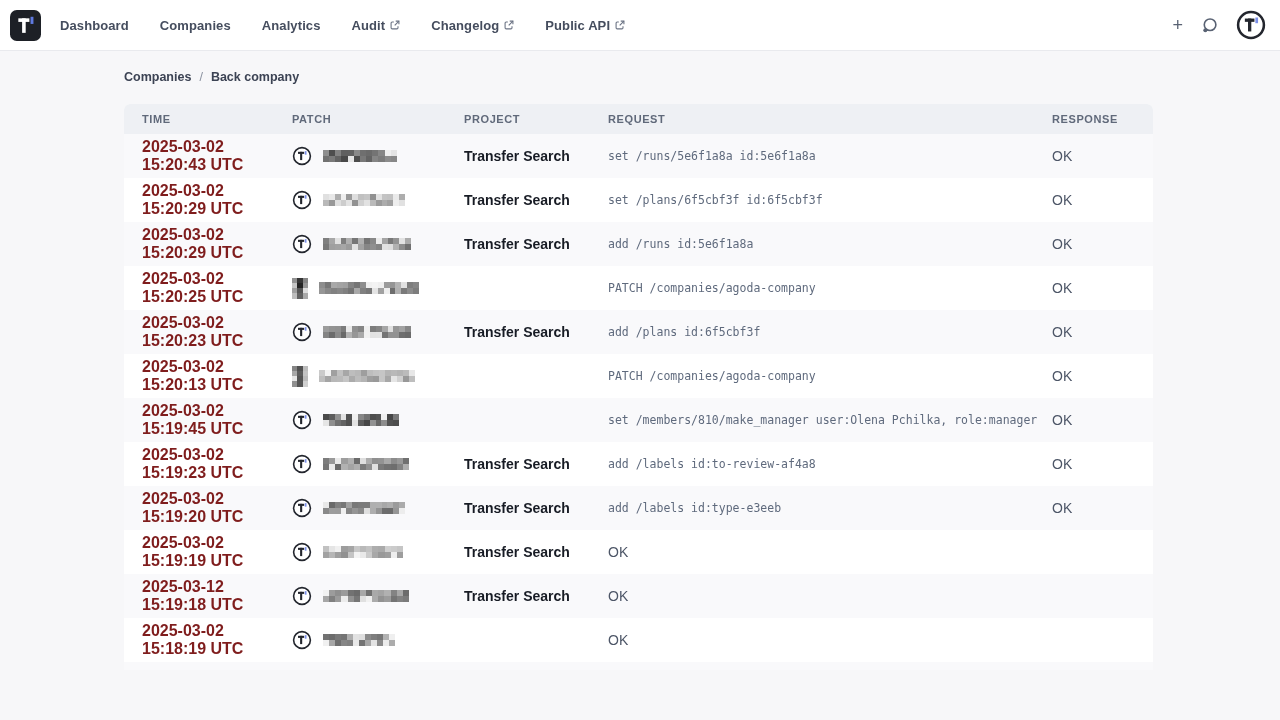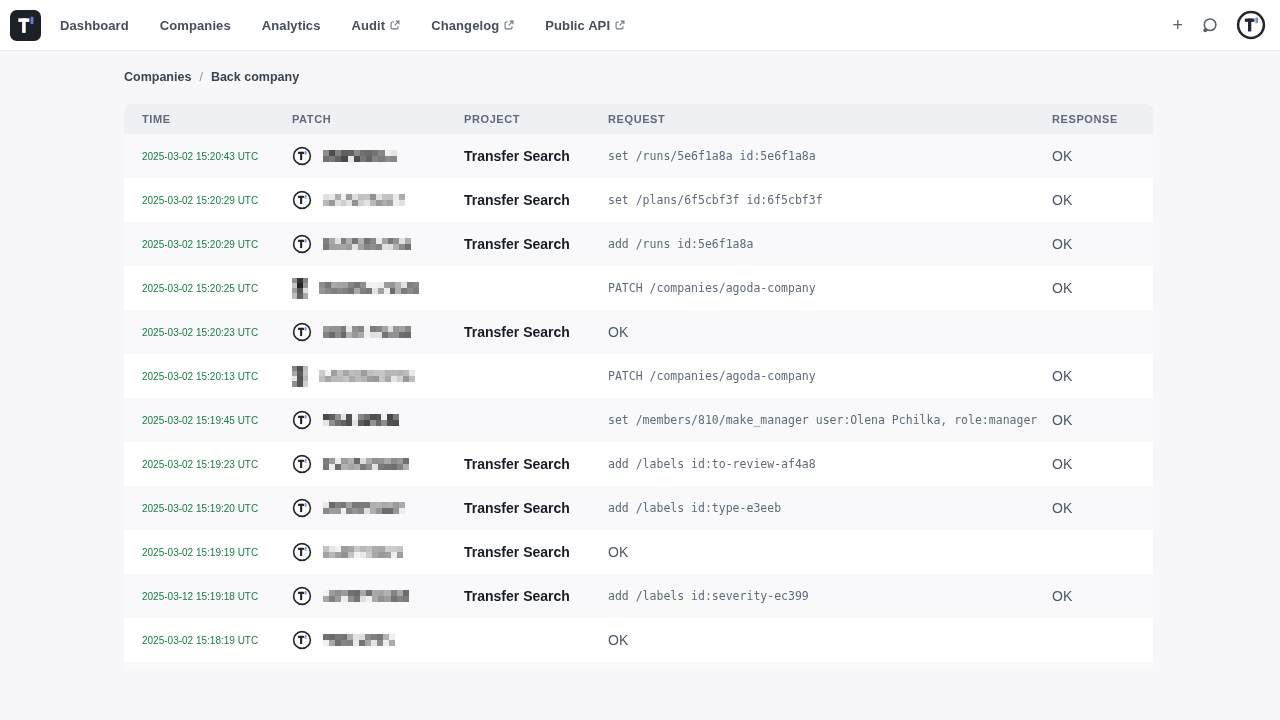--- a/index.html
+++ b/index.html
@@ -30,21 +30,21 @@
              padding:9px 17px; cursor:pointer; }
 
   
   .table { margin-top:20px; width:1029px; background:#ffffff; border-radius:6px 6px 0 0; }
   .thead { display:flex; align-items:center; height:30px; background:#eef0f4;
            border-radius:6px 6px 0 0; }
   .thead .cell { font-size:11px; font-weight:700; letter-spacing:.6px; color:#60697a; }
   .row { display:flex; align-items:center; height:44px; background:#ffffff; }
   .row.alt { background:#f9f9fb; }
   .cell { flex:0 0 auto; padding-right:8px; }
-  .c-time { width:168px; padding-left:18px; font-size:10px; font-weight:400; color:#15803d; }
+  .c-time { width:168px; padding-left:18px; font-size:16px; font-weight:700; color:#7f1d1d; }
   .c-user { width:172px; display:flex; align-items:center; gap:11px; }
   .c-project { width:144px; font-size:14px; font-weight:700; color:#171b24; }
   .c-request { width:444px; font-family:"DejaVu Sans Mono", monospace; font-size:11.5px;
                color:#5f6a7d; white-space:nowrap; overflow:hidden; }
   .c-response { width:82px; font-size:14px; font-weight:500; color:#4d5667; }
   .thead .c-time { font-size:11px; font-weight:700; color:#60697a; }
 
   .t-avatar { width:20px; height:20px; flex:0 0 20px; }
   .mosaic { display:grid; height:12px; filter:blur(.4px); }
   .mosaic span { display:block; }
@@ -361,20 +361,21 @@
               <span style="background: rgb(226, 226, 226);"></span>
               <span style="background: rgb(227, 227, 227);"></span>
               <span style="background: rgb(116, 116, 116);"></span>
               <span style="background: rgb(146, 146, 146);"></span>
               <span style="background: rgb(146, 146, 146);"></span>
               <span style="background: rgb(110, 110, 110);"></span>
               <span style="background: rgb(106, 106, 106);"></span>
             </div>
           </div>
           <div class="cell c-project">Transfer Search</div>
+          <div class="cell c-request">add /plans id:6f5cbf3f</div>
           <div class="cell c-response">OK</div>
         </div>
         <div class="row">
           <div class="cell c-time">2025-03-02 15:20:13 UTC</div>
           <div class="cell c-user">
             <div class="px-avatar">
               <span style="background: rgb(133, 133, 133);"></span>
               <span style="background: rgb(81, 81, 81);"></span>
               <span style="background: rgb(188, 188, 188);"></span>
               <span style="background: rgb(167, 167, 167);"></span>
@@ -631,21 +632,20 @@
               <span style="background: rgb(241, 241, 241);"></span>
               <span style="background: rgb(171, 171, 171);"></span>
               <span style="background: rgb(146, 146, 146);"></span>
               <span style="background: rgb(156, 156, 156);"></span>
               <span style="background: rgb(116, 116, 116);"></span>
               <span style="background: rgb(130, 130, 130);"></span>
               <span style="background: rgb(123, 123, 123);"></span>
             </div>
           </div>
           <div class="cell c-project">Transfer Search</div>
-          <div class="cell c-request">add /labels id:severity-ec399</div>
           <div class="cell c-response">OK</div>
         </div>
         <div class="row">
           <div class="cell c-time">2025-03-02 15:18:19 UTC</div>
           <div class="cell c-user">
             <div class="t-avatar"><svg viewBox="0 0 20 20" width="20" height="20">
     <circle cx="10" cy="10" r="8.4" fill="#ffffff" stroke="#23262e" stroke-width="1.6"></circle>
     <rect x="6" y="5.8" width="6.2" height="2.1" fill="#23262e"></rect>
     <rect x="8.1" y="5.8" width="2.1" height="8.3" fill="#23262e"></rect>
     <rect x="12.8" y="5.1" width="1.7" height="3.6" fill="#7b8fe8"></rect>

